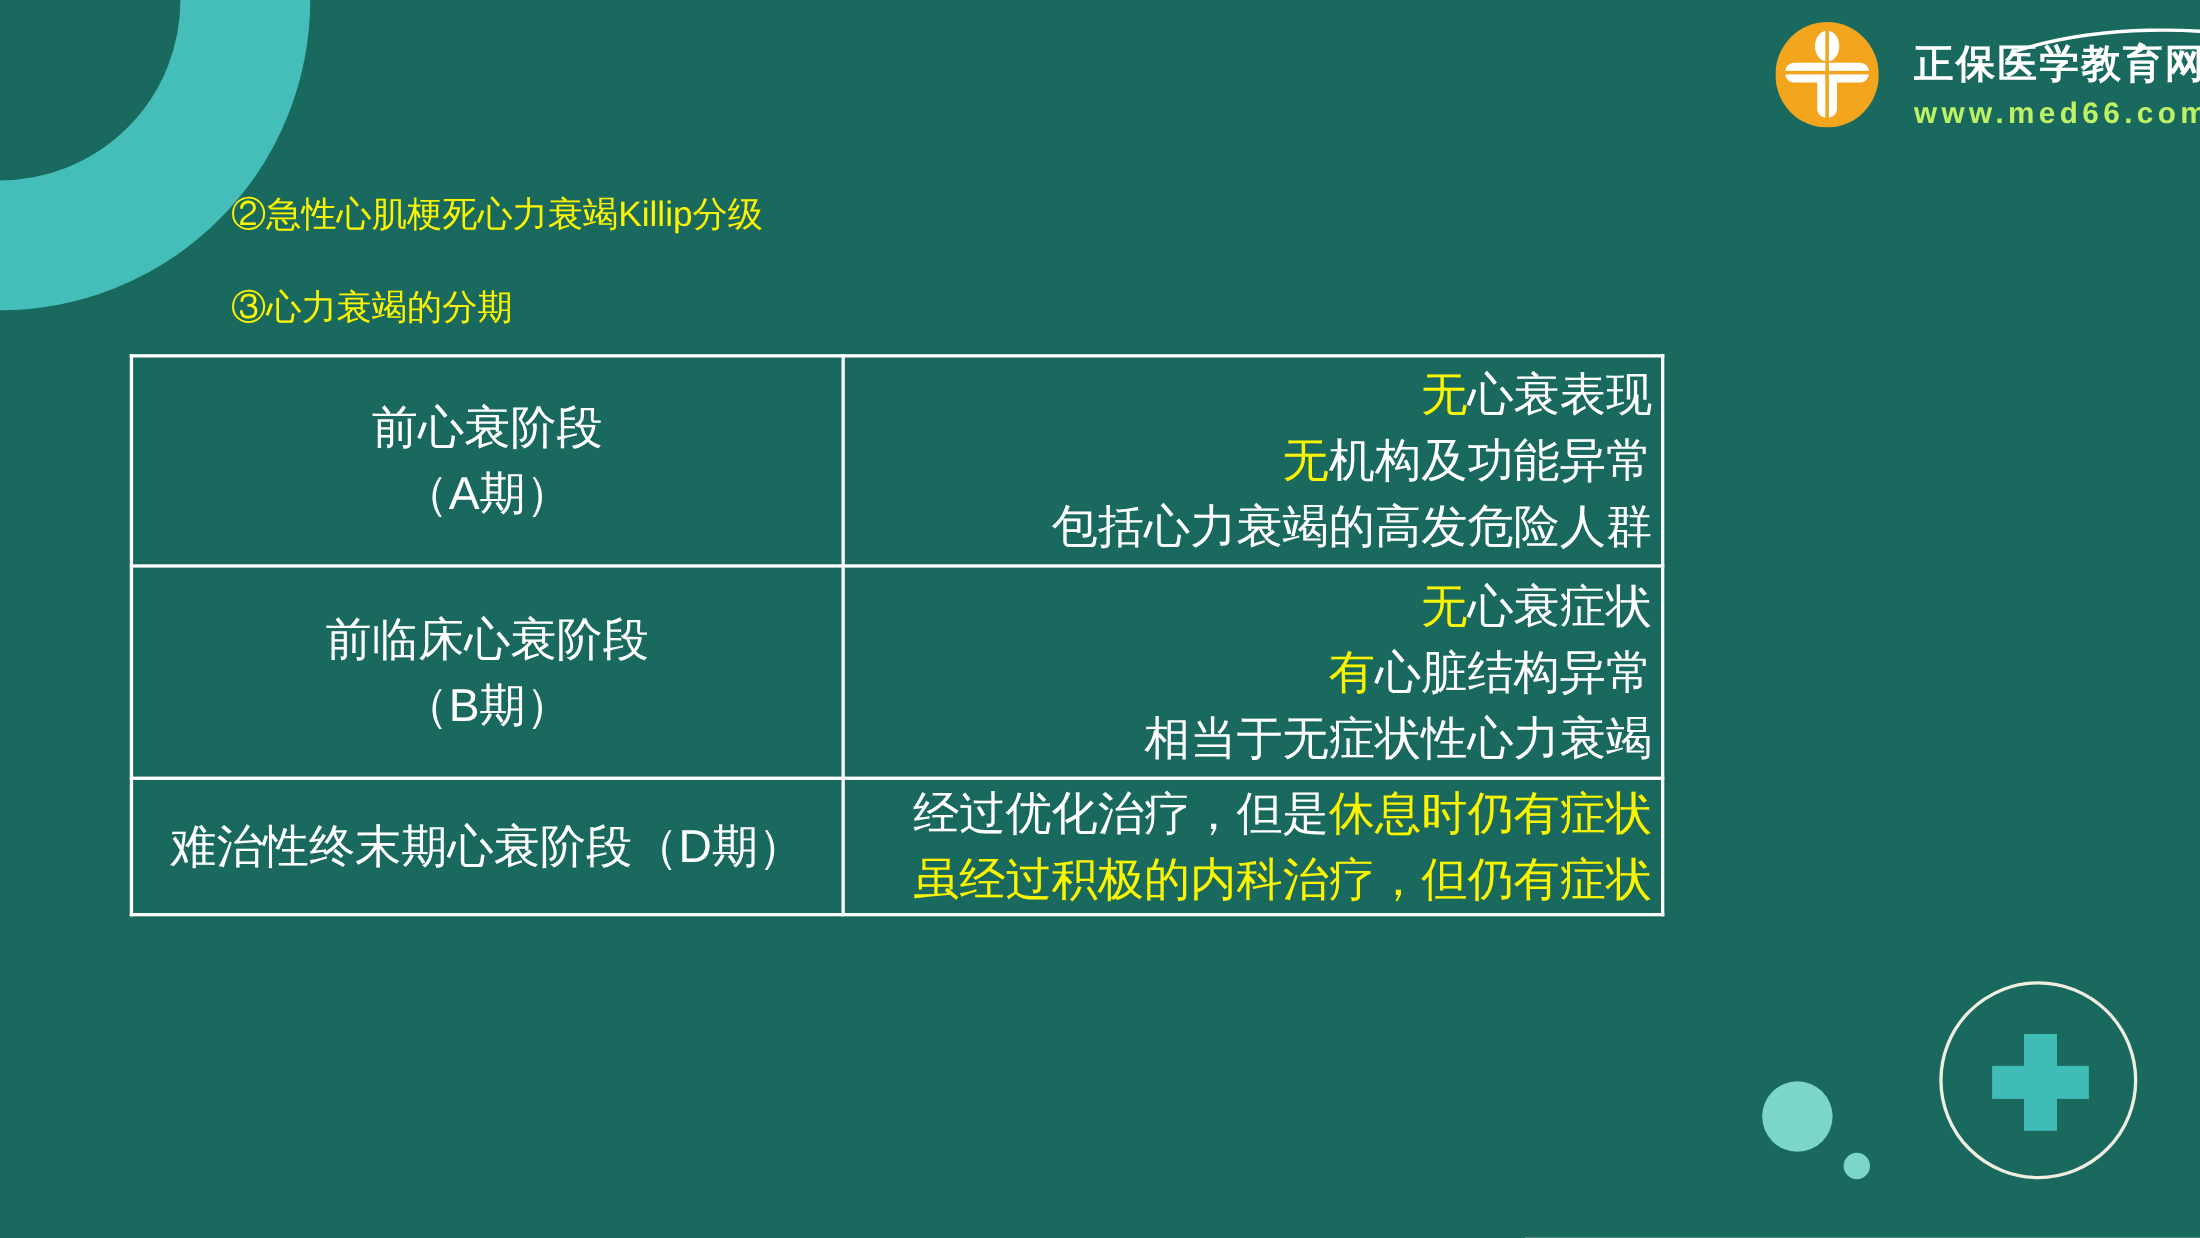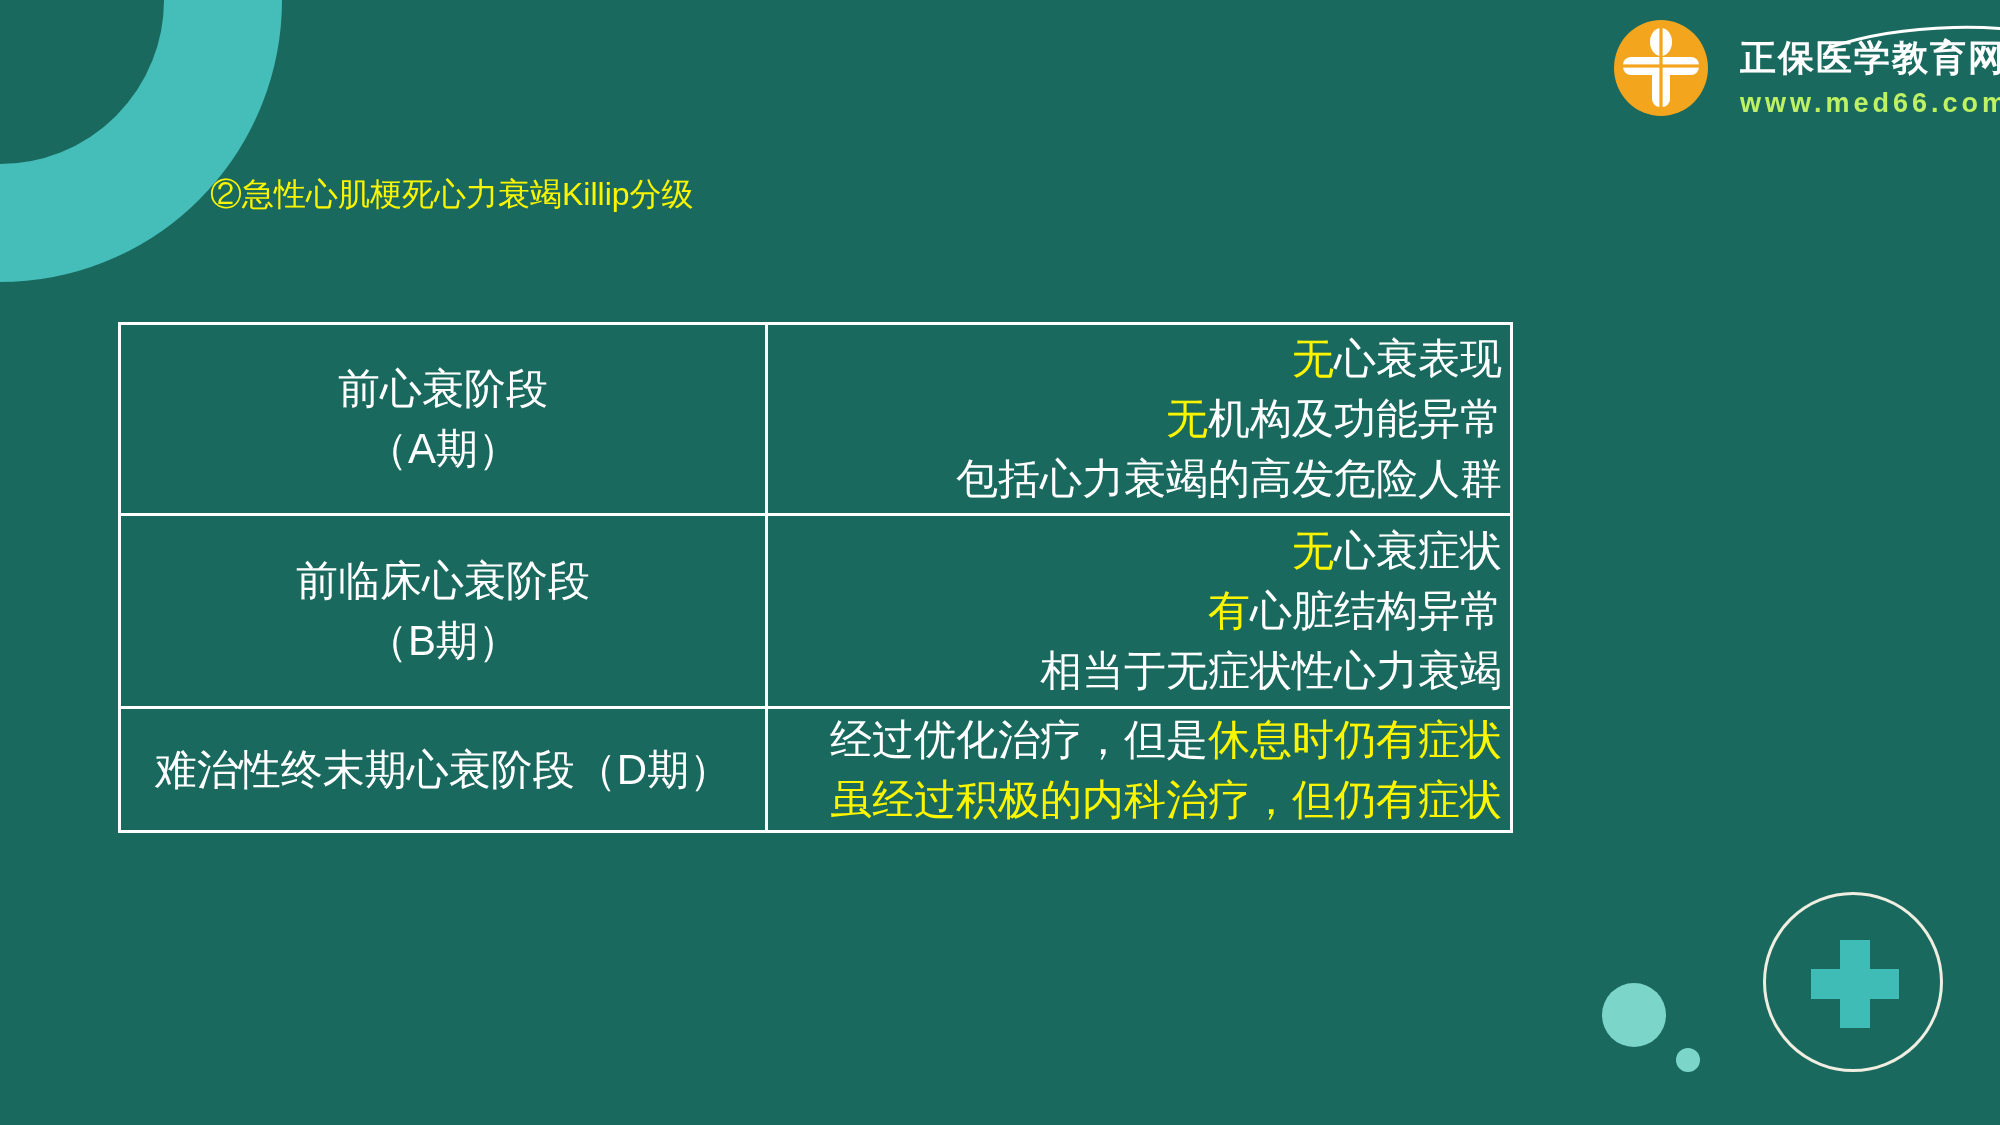--- a/index.html
+++ b/index.html
@@ -80,20 +80,21 @@
     <div class="logo-text">
       <svg class="logo-arc" width="258" height="28" aria-hidden="true">
         <path d="M4,26 C80,0 180,0 254,18" fill="none" stroke="#FFFFFF" stroke-width="3"></path>
       </svg>
       <div class="brand">正保医学教育网</div>
       <div class="site">www.med66.com</div>
     </div>
   </div>
 
   <div class="heading heading-1">②急性心肌梗死心力衰竭Killip分级</div>
+  <div class="heading heading-2">③心力衰竭的分期</div>
 
   <table class="stages">
     <colgroup>
         <col style="width:647px">
         <col>
       </colgroup>
     <tbody>
         <tr style="height: 191px;">
           <td class="stage-cell">
             <div>前心衰阶段</div>

